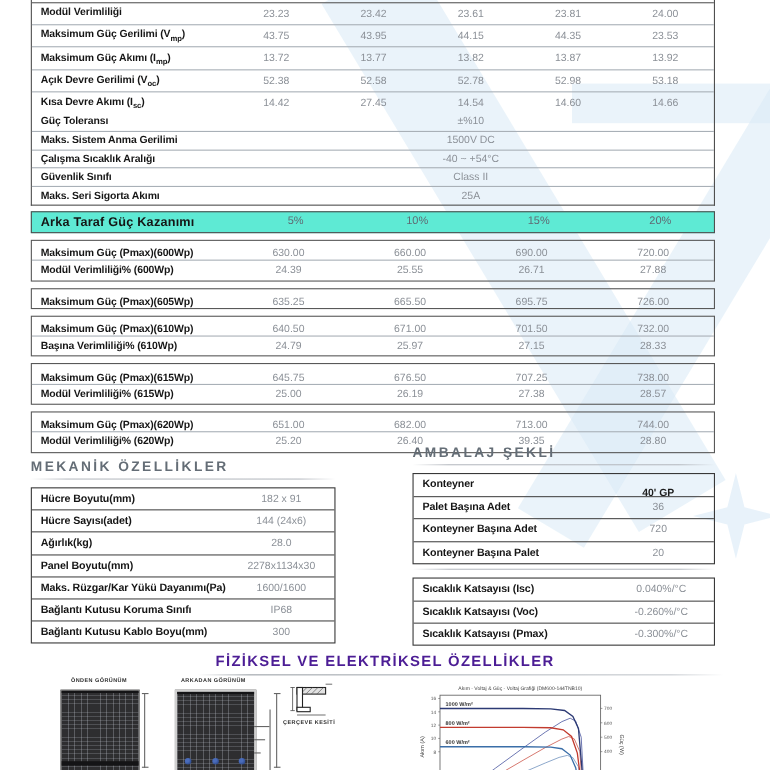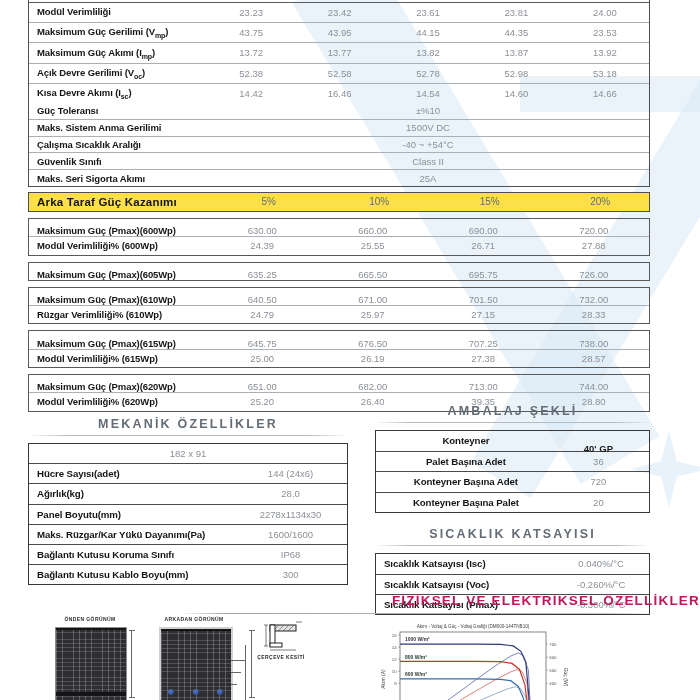--- a/index.html
+++ b/index.html
@@ -22,45 +22,45 @@
   
   .spec-wrap{position:absolute;left:28px;top:0;width:622px;}
   .spec-table{border:1.4px solid #4f4f4f;border-top:none;background:transparent;}
   .cut-row{height:2px;border-bottom:1px solid #5a5a5a;}
   .spec-table .row:first-of-type{border-top:none;}
   .r5{height:19.2px;}
   .r1{height:15.8px;}
   .spec-table .lbl, .bif-header .lbl, .bif-group .lbl{width:170px;flex:none;}
   
   .bif-header{display:flex;align-items:center;height:18px;margin-top:5px;
-    border:1.4px solid #4f4f4f;background:#fde047;gap:13px;}
+    border:1.4px solid #4f4f4f;background:#5eead4;gap:13px;}
   .bif-header .lbl{font-size:11.5px;letter-spacing:.2px;}
   .bif-header .val{color:#5f6b74;font-size:10px;}
   .bif-group{border:1.4px solid #585858;margin-top:6px;background:transparent;}
   .bif-group .row{height:17.3px;}
   .bif-group .row:first-of-type{border-top:none;align-items:flex-end;}
   
   .sec-title{font-size:12.5px;font-weight:bold;color:#646d76;letter-spacing:2.2px;
-    text-align:center;white-space:nowrap;}
+    text-align:left;white-space:nowrap;}
   .rule{height:1px;margin-top:4px;
     background:linear-gradient(90deg,rgba(180,185,190,0),#b8bcc2 12%,#b8bcc2 88%,rgba(180,185,190,0));}
   
-  .col-left{position:absolute;left:28px;top:417px;width:320px;}
+  .col-left{position:absolute;left:28px;top:417px;width:277px;}
   .col-right{position:absolute;left:375px;top:404px;width:275px;}
   .dark-table{border:1.4px solid #383838;margin-top:7px;}
   .dark-table .row{border-top:1px solid #4a4a4a;height:19.2px;}
   .dark-table .row:first-of-type{border-top:none;}
   .dark-table .lbl{width:62%;flex:none;font-size:9.7px;}
   .pack-table .row{height:19.6px;}
-  .pack-table .lbl{width:60%;text-align:center;}
+  .pack-table .lbl{width:60%;}
   .pack-rows div.row:first-of-type .val{font-weight:bold;color:#1c1c1c;margin-top:16px;}
   .temp-title{margin-top:14px;}
   
-  .phys-title{position:absolute;left:0;top:593px;width:700px;text-align:right;
-    font-size:13.5px;font-weight:bold;color:#be185d;letter-spacing:1.2px;}
+  .phys-title{position:absolute;left:0;top:593px;width:700px;text-align:center;
+    font-size:13.5px;font-weight:bold;color:#4c1d95;letter-spacing:1.2px;}
   .phys-rule{position:absolute;left:180px;top:613px;width:478px;height:1px;
     background:linear-gradient(90deg,rgba(170,170,170,0),#9aa0a6 10%,#c6cacf 90%,rgba(170,170,170,0));}
   .mini-label{position:absolute;font-size:5px;font-weight:bold;color:#2c2c2c;
     letter-spacing:.4px;text-align:center;white-space:nowrap;}
   .panel{position:absolute;top:627px;height:73px;background:#2e2e30;border:1px solid #8d8d8d;
     background-image:
       repeating-linear-gradient(90deg,rgba(195,200,210,.30) 0 .8px,transparent .8px 5.8px),
       repeating-linear-gradient(0deg,rgba(195,200,210,.22) 0 .8px,transparent .8px 3.8px);}
   .panel-front{left:55px;width:70px;}
   .panel-rear{left:159px;width:70px;border:2px solid #cfcfcf;}
@@ -125,21 +125,21 @@
             <div class="val">52.38</div>
             <div class="val">52.58</div>
             <div class="val">52.78</div>
             <div class="val">52.98</div>
             <div class="val">53.18</div>
           </div>
         
           <div class="row r5">
             <div class="lbl"><span>Kısa Devre Akımı (I</span><sub>sc</sub><span>)</span></div>
             <div class="val">14.42</div>
-            <div class="val">16.46</div>
+            <div class="val">27.45</div>
             <div class="val">14.54</div>
             <div class="val">14.60</div>
             <div class="val">14.66</div>
           </div>
         </div>
       <div class="rep">
         
       
           <div class="row r1">
             <div class="lbl">Güç Toleransı</div>
@@ -208,21 +208,21 @@
       
         <div class="bif-group">
           <div class="row">
             <div class="lbl">Maksimum Güç (Pmax)(610Wp)</div>
             <div class="val">640.50</div>
             <div class="val">671.00</div>
             <div class="val">701.50</div>
             <div class="val">732.00</div>
           </div>
           <div class="row">
-            <div class="lbl">Rüzgar Verimliliği% (610Wp)</div>
+            <div class="lbl">Başına Verimliliği% (610Wp)</div>
             <div class="val">24.79</div>
             <div class="val">25.97</div>
             <div class="val">27.15</div>
             <div class="val">28.33</div>
           </div>
         </div>
       
         <div class="bif-group">
           <div class="row">
             <div class="lbl">Maksimum Güç (Pmax)(615Wp)</div>
@@ -260,20 +260,21 @@
   </div>
 
   <div class="col-left z">
     <div class="sec-title">MEKANİK ÖZELLİKLER</div>
     <div class="rule"></div>
     <div class="dark-table">
       <div class="rep">
         
       
           <div class="row">
+            <div class="lbl">Hücre Boyutu(mm)</div>
             <div class="val">182 x 91</div>
           </div>
         
           <div class="row">
             <div class="lbl">Hücre Sayısı(adet)</div>
             <div class="val">144 (24x6)</div>
           </div>
         
           <div class="row">
             <div class="lbl">Ağırlık(kg)</div>
@@ -324,21 +325,20 @@
             <div class="lbl">Konteyner Başına Adet</div>
             <div class="val">720</div>
           </div>
         
           <div class="row">
             <div class="lbl">Konteyner Başına Palet</div>
             <div class="val">20</div>
           </div>
         </div>
     </div>
-    <div class="sec-title temp-title">SICAKLIK KATSAYISI</div>
     <div class="rule"></div>
     <div class="dark-table">
       <div class="rep">
         
       
           <div class="row">
             <div class="lbl">Sıcaklık Katsayısı (Isc)</div>
             <div class="val">0.040%/°C</div>
           </div>
         

